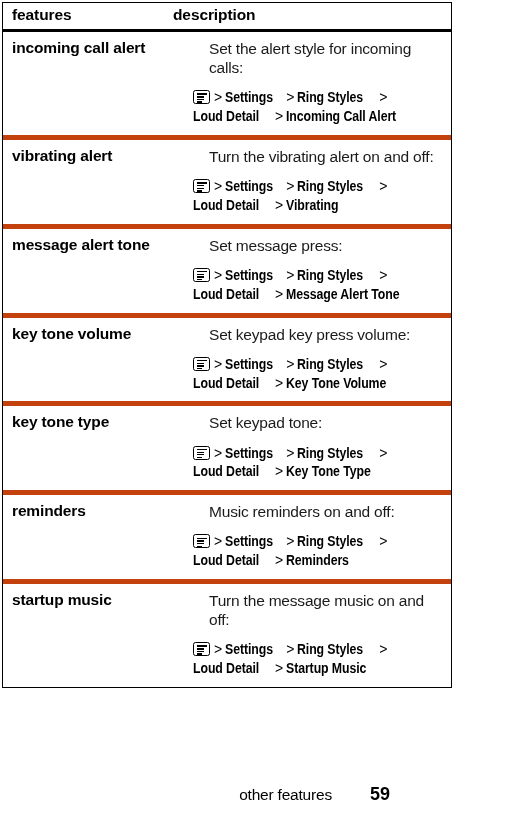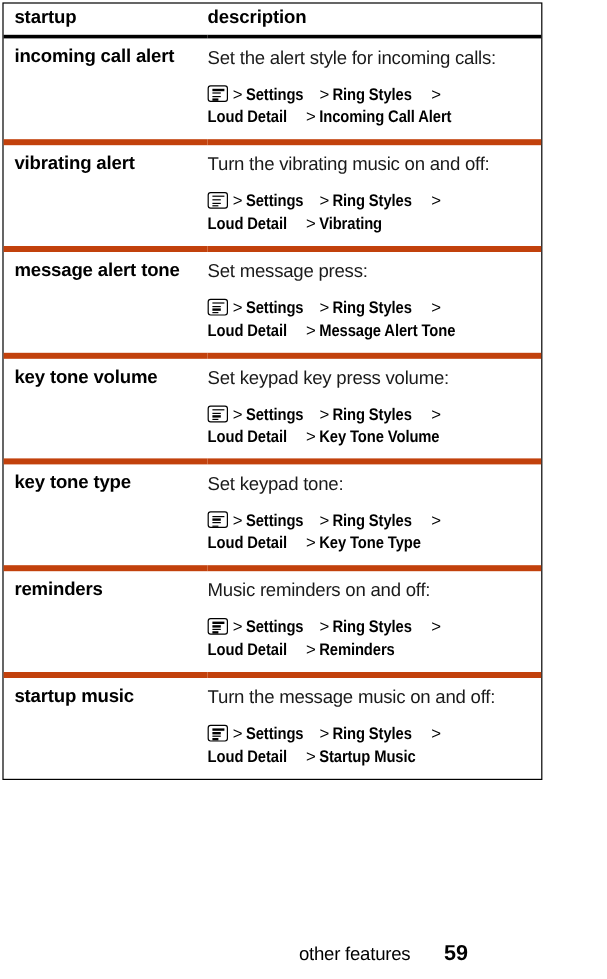--- a/index.html
+++ b/index.html
@@ -61,27 +61,29 @@
     line-height: 1.22;
     letter-spacing: -0.15px;
   }
 
   .desc-lead {
     font-size: 15.5px;
     font-weight: normal;
     line-height: 1.23;
     letter-spacing: -0.2px;
     color: #1a1a1a;
+    margin-left: 36px;
   }
 
   .desc-path {
     margin-top: 11px;
     font-size: 14px;
     line-height: 1.35;
     letter-spacing: -0.1px;
+    margin-left: 20px;
   }
   .path-item {
     font-weight: bold;
     font-family: "Liberation Sans Narrow", "Liberation Sans", sans-serif;
     font-stretch: condensed;
     transform: scaleX(0.88);
     display: inline-block;
     transform-origin: left center;
     white-space: nowrap;
   }
@@ -129,58 +131,58 @@
   }
   .footer-label {
     font-size: 15.5px;
     font-weight: normal;
     letter-spacing: -0.2px;
     color: #000;
   }
   .footer-pageno {
     font-size: 18px;
     font-weight: bold;
-    margin-left: 28px;
+    margin-left: 38px;
     margin-right: 12px;
     color: #000;
   }
 </style>
 </head>
 <body>
 
 <div class="doc-table">
   <table>
     <colgroup>
       <col class="c1">
       <col class="c2">
     </colgroup>
     <tbody id="table-body">
       <tr class="hdr-row">
         <td class="col-feature">
-          <div class="hdr-cell">startup</div>
+          <div class="hdr-cell">features</div>
         </td>
         <td class="col-desc">
           <div class="hdr-cell">description</div>
         </td>
       </tr>
     <tr class="body-row">
           <td class="col-feature">
             <div class="feature-name">incoming call alert</div>
           </td>
           <td class="col-desc">
             <div class="desc-lead">Set the alert style for incoming calls:</div>
             <div class="desc-path"><span class="menu-icon"><i></i><i></i><i></i><i></i></span><span class="path-sep">&gt;</span><span class="path-item">Settings</span> <span class="path-sep">&gt;</span><span class="path-item">Ring Styles</span> <span class="path-sep">&gt;</span><span class="path-item">Loud Detail</span> <span class="path-sep">&gt;</span><span class="path-item">Incoming Call Alert</span> </div>
           </td>
         </tr>
         <tr class="body-row">
           <td class="col-feature">
             <div class="feature-name">vibrating alert</div>
           </td>
           <td class="col-desc">
-            <div class="desc-lead">Turn the vibrating music on and off:</div>
+            <div class="desc-lead">Turn the vibrating alert on and off:</div>
             <div class="desc-path"><span class="menu-icon"><i></i><i></i><i></i><i></i></span><span class="path-sep">&gt;</span><span class="path-item">Settings</span> <span class="path-sep">&gt;</span><span class="path-item">Ring Styles</span> <span class="path-sep">&gt;</span><span class="path-item">Loud Detail</span> <span class="path-sep">&gt;</span><span class="path-item">Vibrating</span> </div>
           </td>
         </tr>
         <tr class="body-row">
           <td class="col-feature">
             <div class="feature-name">message alert tone</div>
           </td>
           <td class="col-desc">
             <div class="desc-lead">Set message press:</div>
             <div class="desc-path"><span class="menu-icon"><i></i><i></i><i></i><i></i></span><span class="path-sep">&gt;</span><span class="path-item">Settings</span> <span class="path-sep">&gt;</span><span class="path-item">Ring Styles</span> <span class="path-sep">&gt;</span><span class="path-item">Loud Detail</span> <span class="path-sep">&gt;</span><span class="path-item">Message Alert Tone</span> </div>

